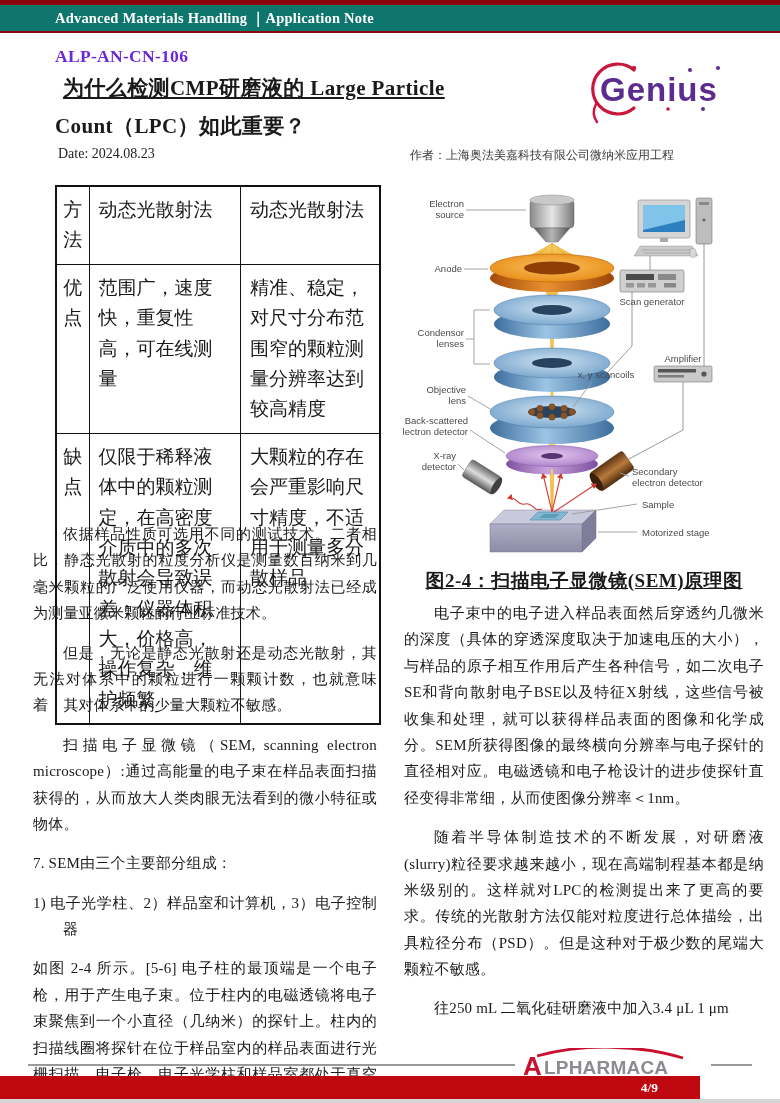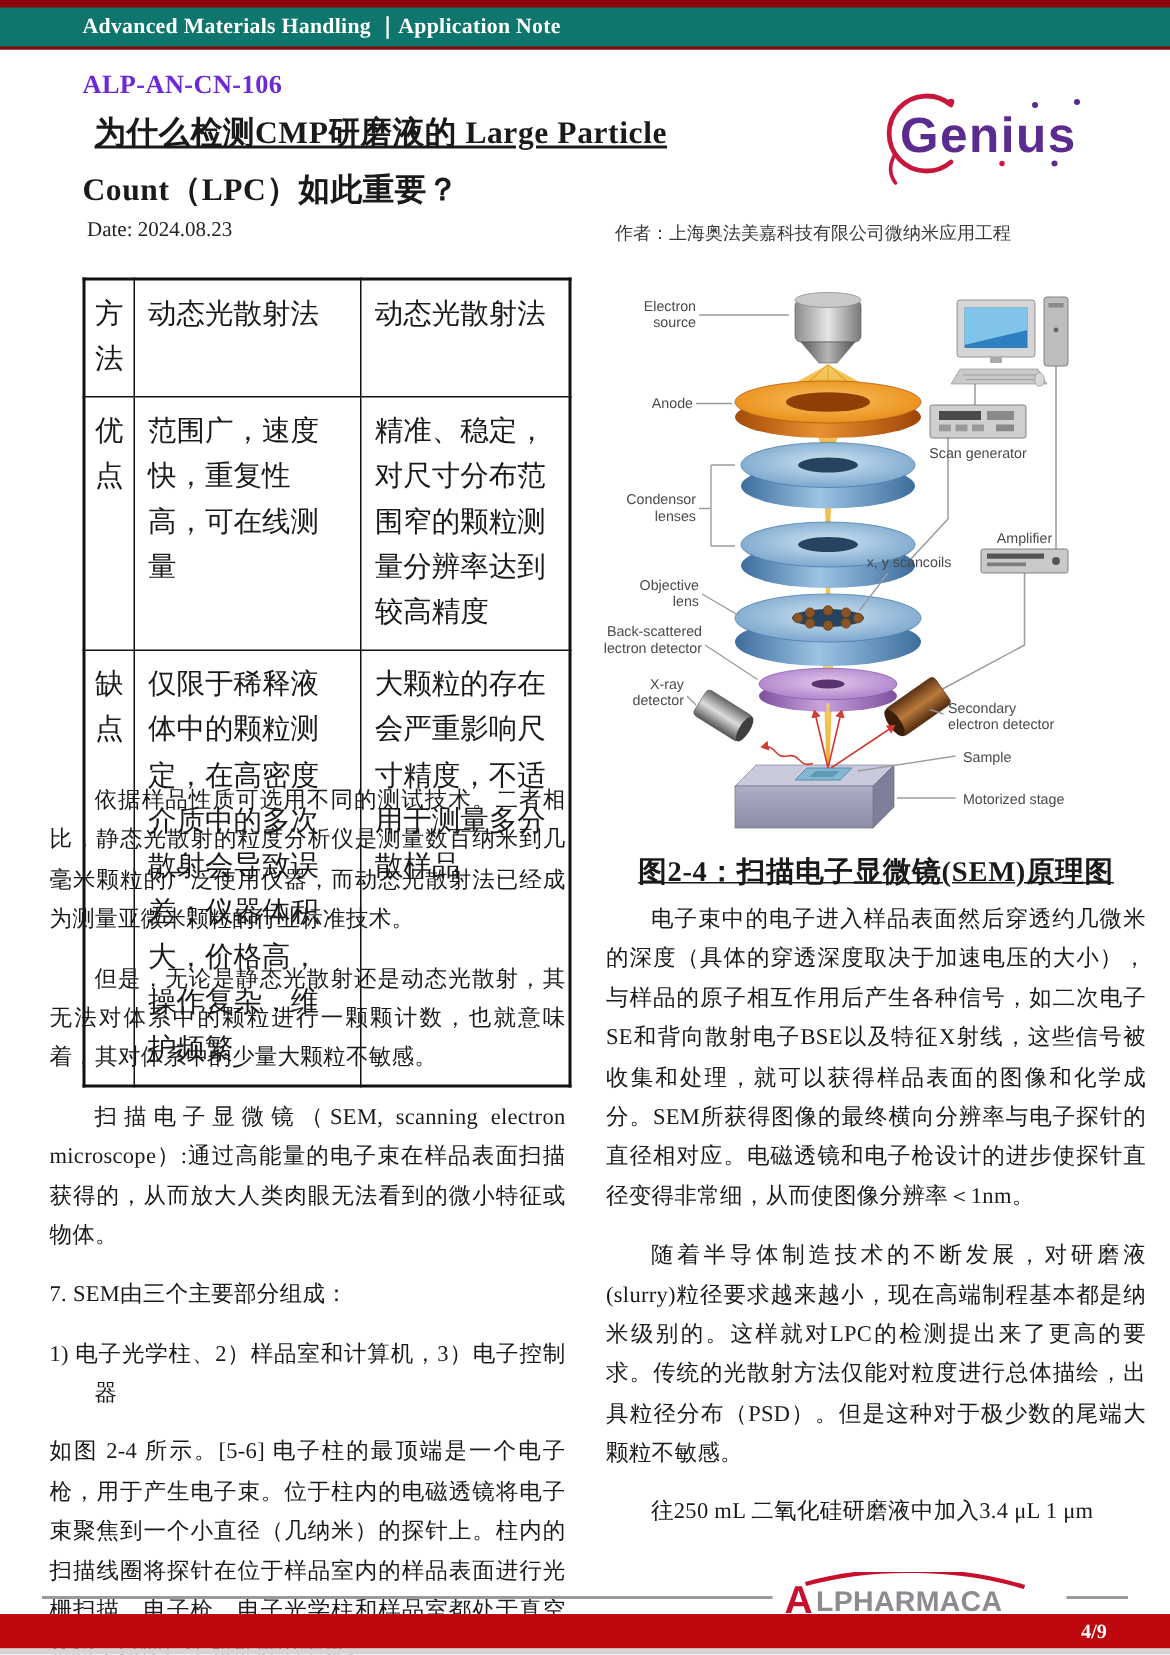--- a/index.html
+++ b/index.html
@@ -36,21 +36,21 @@
   .hang{padding-left:2em;text-indent:-2em;}
   .sem-heading{margin:2px 0 10px 0;}
   
   .fig{position:absolute;left:402px;top:190px;width:360px;height:375px;}
   .figcap{position:absolute;left:404px;top:568px;width:360px;text-align:center;font-weight:bold;
           font-size:19px;letter-spacing:.5px;text-decoration:underline;}
   .dlabel{font-family:"Liberation Sans","DejaVu Sans",sans-serif;font-size:9.5px;fill:#4a4a4a;}
   
   .rule{position:absolute;left:28px;top:1064px;width:724px;border-top:2px solid #9a9a9a;}
   .alogo{position:absolute;left:515px;top:1048px;width:190px;height:32px;background:#fff;padding-left:6px;}
-  .footbar{position:absolute;left:0;top:1076px;width:780px;height:23px;background:#bf0710;}
+  .footbar{position:absolute;left:0;top:1076px;width:700px;height:23px;background:#bf0710;}
   .footbar span{position:absolute;right:42px;top:0;line-height:23px;color:#fff;font-weight:bold;font-size:13.5px;}
   .footstrip{position:absolute;left:0;top:1099px;width:780px;height:4px;background:#d5d5d5;}
 </style>
 </head>
 <body>
 
 <div class="page">
 
   <div class="banner">
     <span>Advanced Materials Handling ｜Application Note</span>

